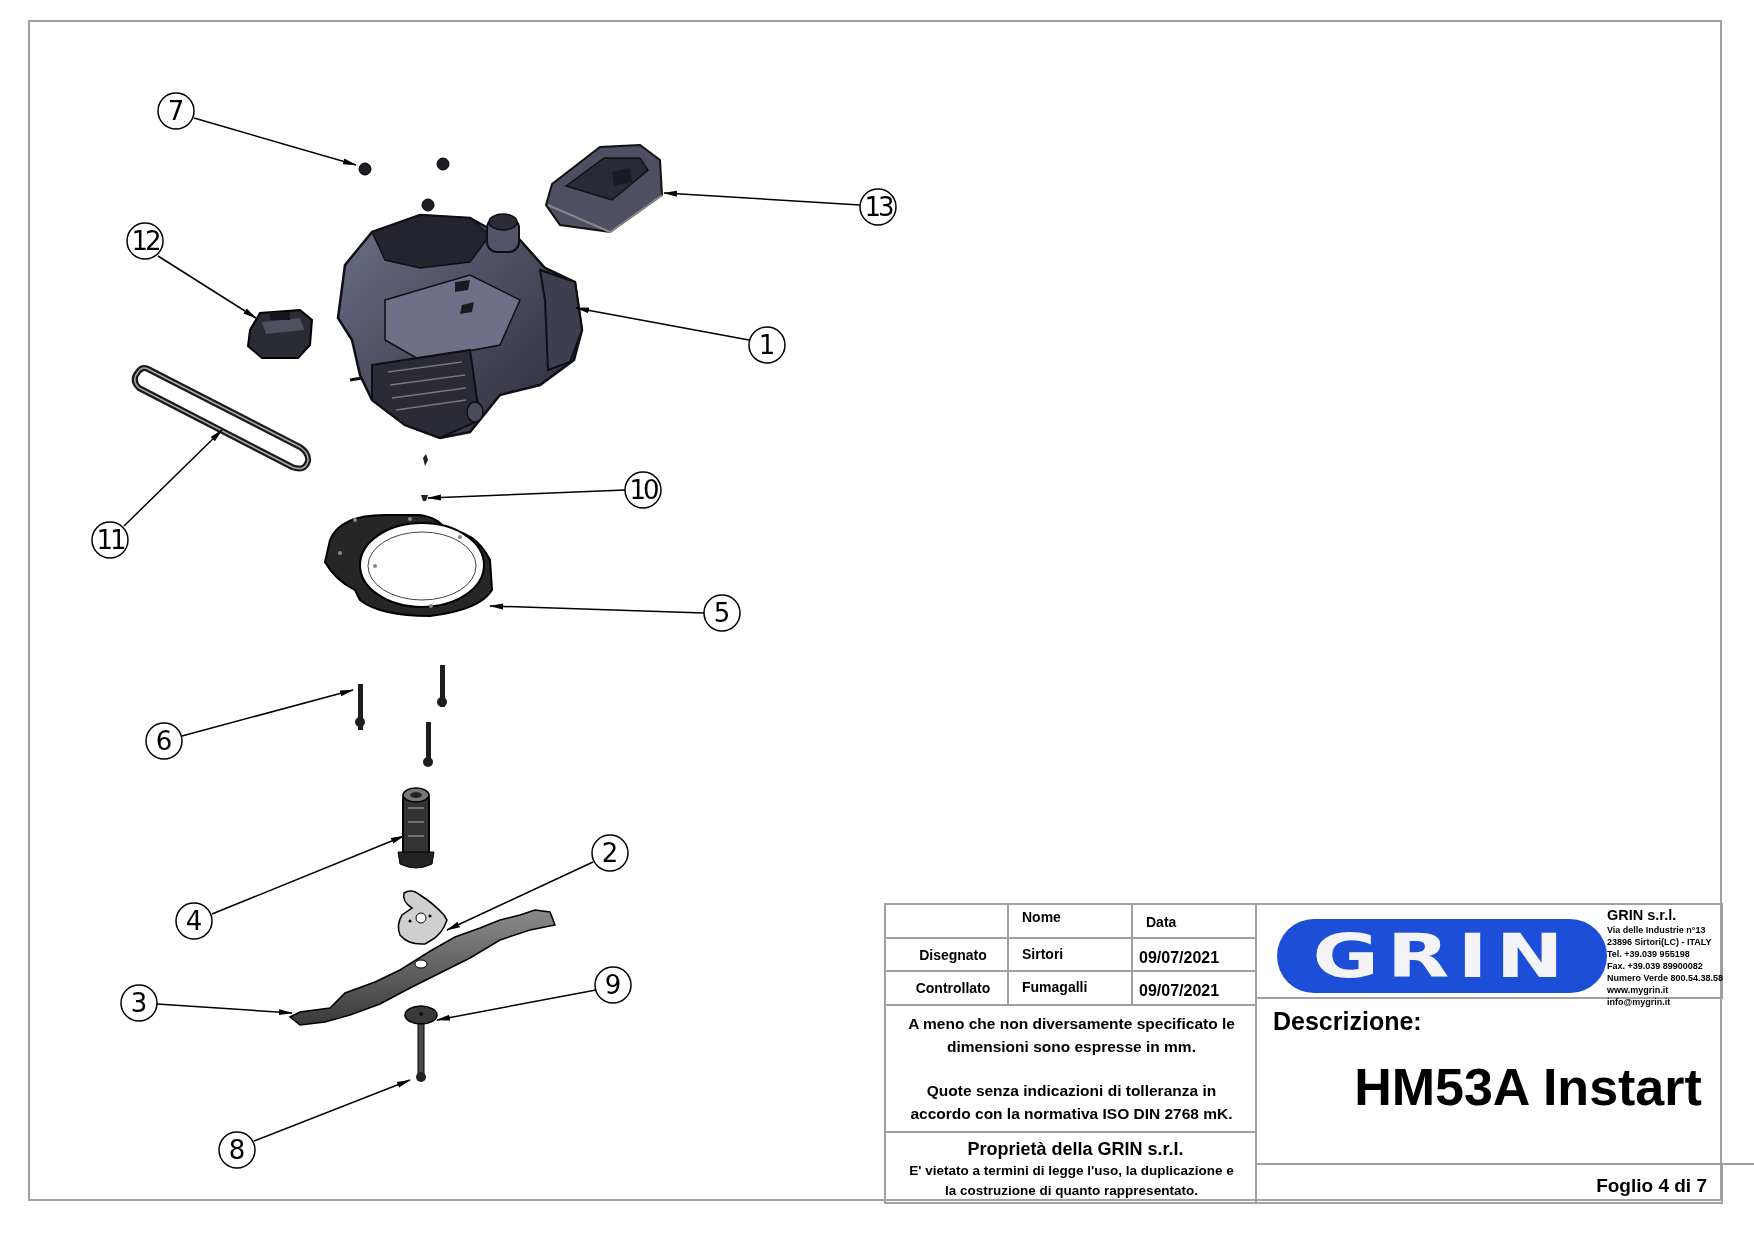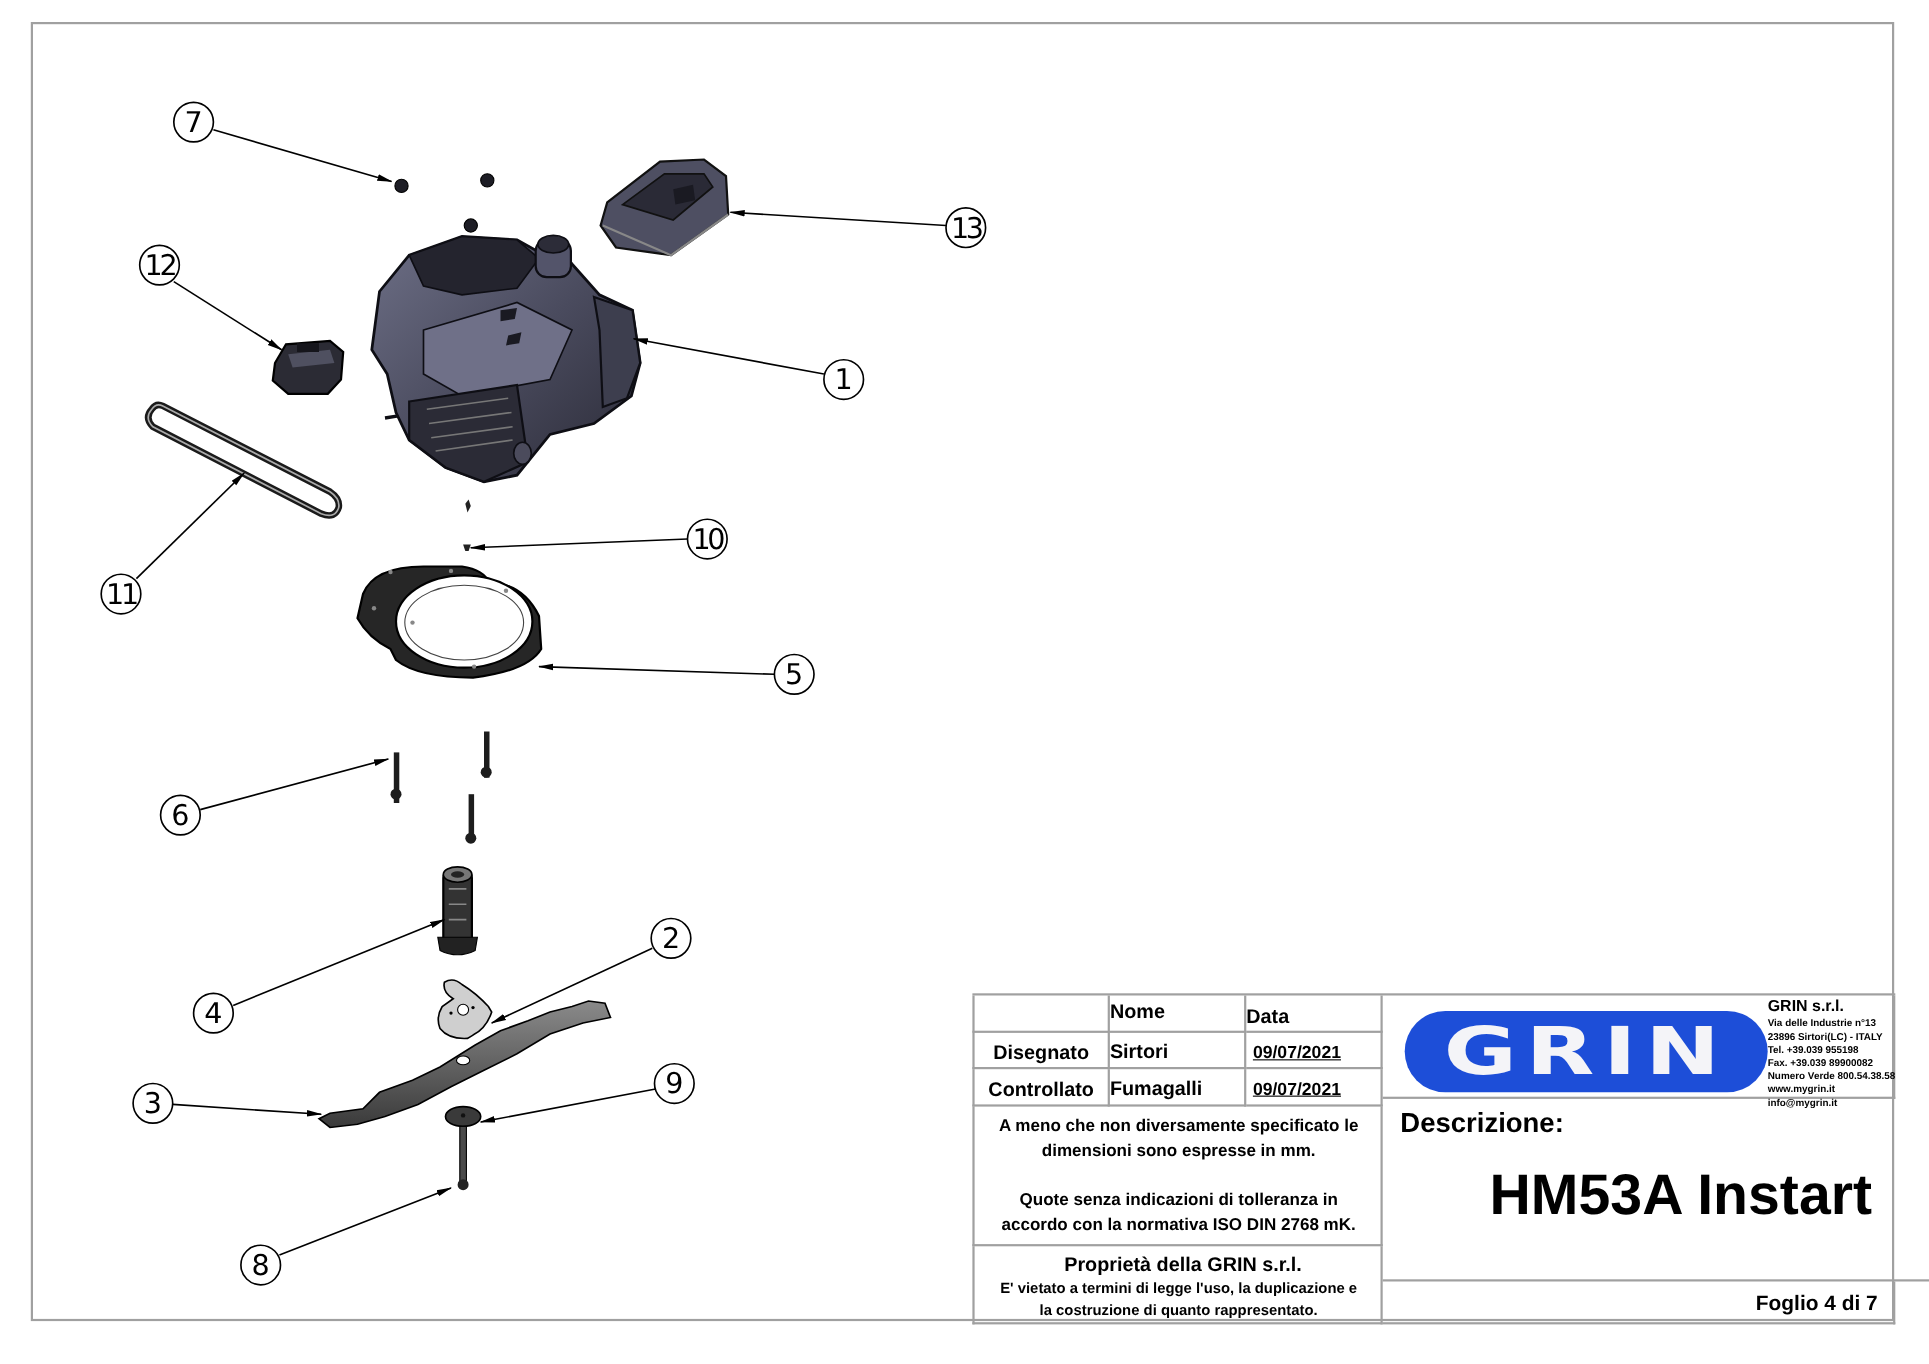--- a/index.html
+++ b/index.html
@@ -3,22 +3,22 @@
 <meta charset="utf-8">
 <style>
   html, body { margin:0; padding:0; background:#ffffff; }
   body { width:1754px; height:1240px; position:relative; overflow:hidden; font-family:"Liberation Sans", sans-serif; color:#000; }
   .sheet-border { position:absolute; left:28px; top:20px; width:1694px; height:1181px; border:2px solid #a0a0a0; box-sizing:border-box; }
   svg.drawing { position:absolute; left:0; top:0; }
   .callout-text { font-family:"DejaVu Sans", sans-serif; font-size:26px; font-weight:normal; }
   .tb { position:absolute; left:884px; top:903px; width:839px; height:299px; border-top:2px solid #a0a0a0; box-sizing:border-box; }
   .cell { position:absolute; box-sizing:border-box; border-right:2px solid #a0a0a0; border-bottom:2px solid #a0a0a0; font-weight:bold; }
   .cell.l { border-left:2px solid #a0a0a0;text-align:center; }
-  .lbl { font-size:18px; padding:8px 0 0 0; }
-  .date { font-size:16px; padding:12px 0 0 6px;text-decoration:underline; }
+  .lbl { font-size:14px; padding:8px 0 0 13px; }
+  .date { font-size:16px; padding:12px 0 0 6px; }
   .note { font-size:15.5px; line-height:23px; padding:6px 8px 0 10px; }
   .prop-title { font-size:18px; padding:6px 0 0 10px; }
   .prop-body { font-size:13.5px; line-height:20px; padding:1px 8px 0 10px; font-weight:bold; }
   .logo { position:absolute; left:20px; top:14px; width:330px; height:74px; background:#1d4ed8; border-radius:37px; }
   .logo-text { position:absolute; left:0; right:0; top:2px; text-align:center; color:#f4f4f8; font-family:"DejaVu Sans", sans-serif; font-weight:900; font-size:60px; letter-spacing:6px; transform:scaleX(1.35); transform-origin:center; }
   .company { position:absolute; left:350px; top:2px; width:125px; font-size:9px; line-height:12px; font-weight:bold; }
   .company .name { font-size:14.5px; line-height:17px; }
   .desc-label { font-size:25px; padding:8px 0 0 16px; }
   .desc-title { position:absolute; left:0; right:0; top:58px; text-align:center; font-size:52px; font-weight:bold; padding-left:20px; }
   .sheet-no { position:absolute; right:14px; top:10px; font-size:19px; font-weight:bold; }

